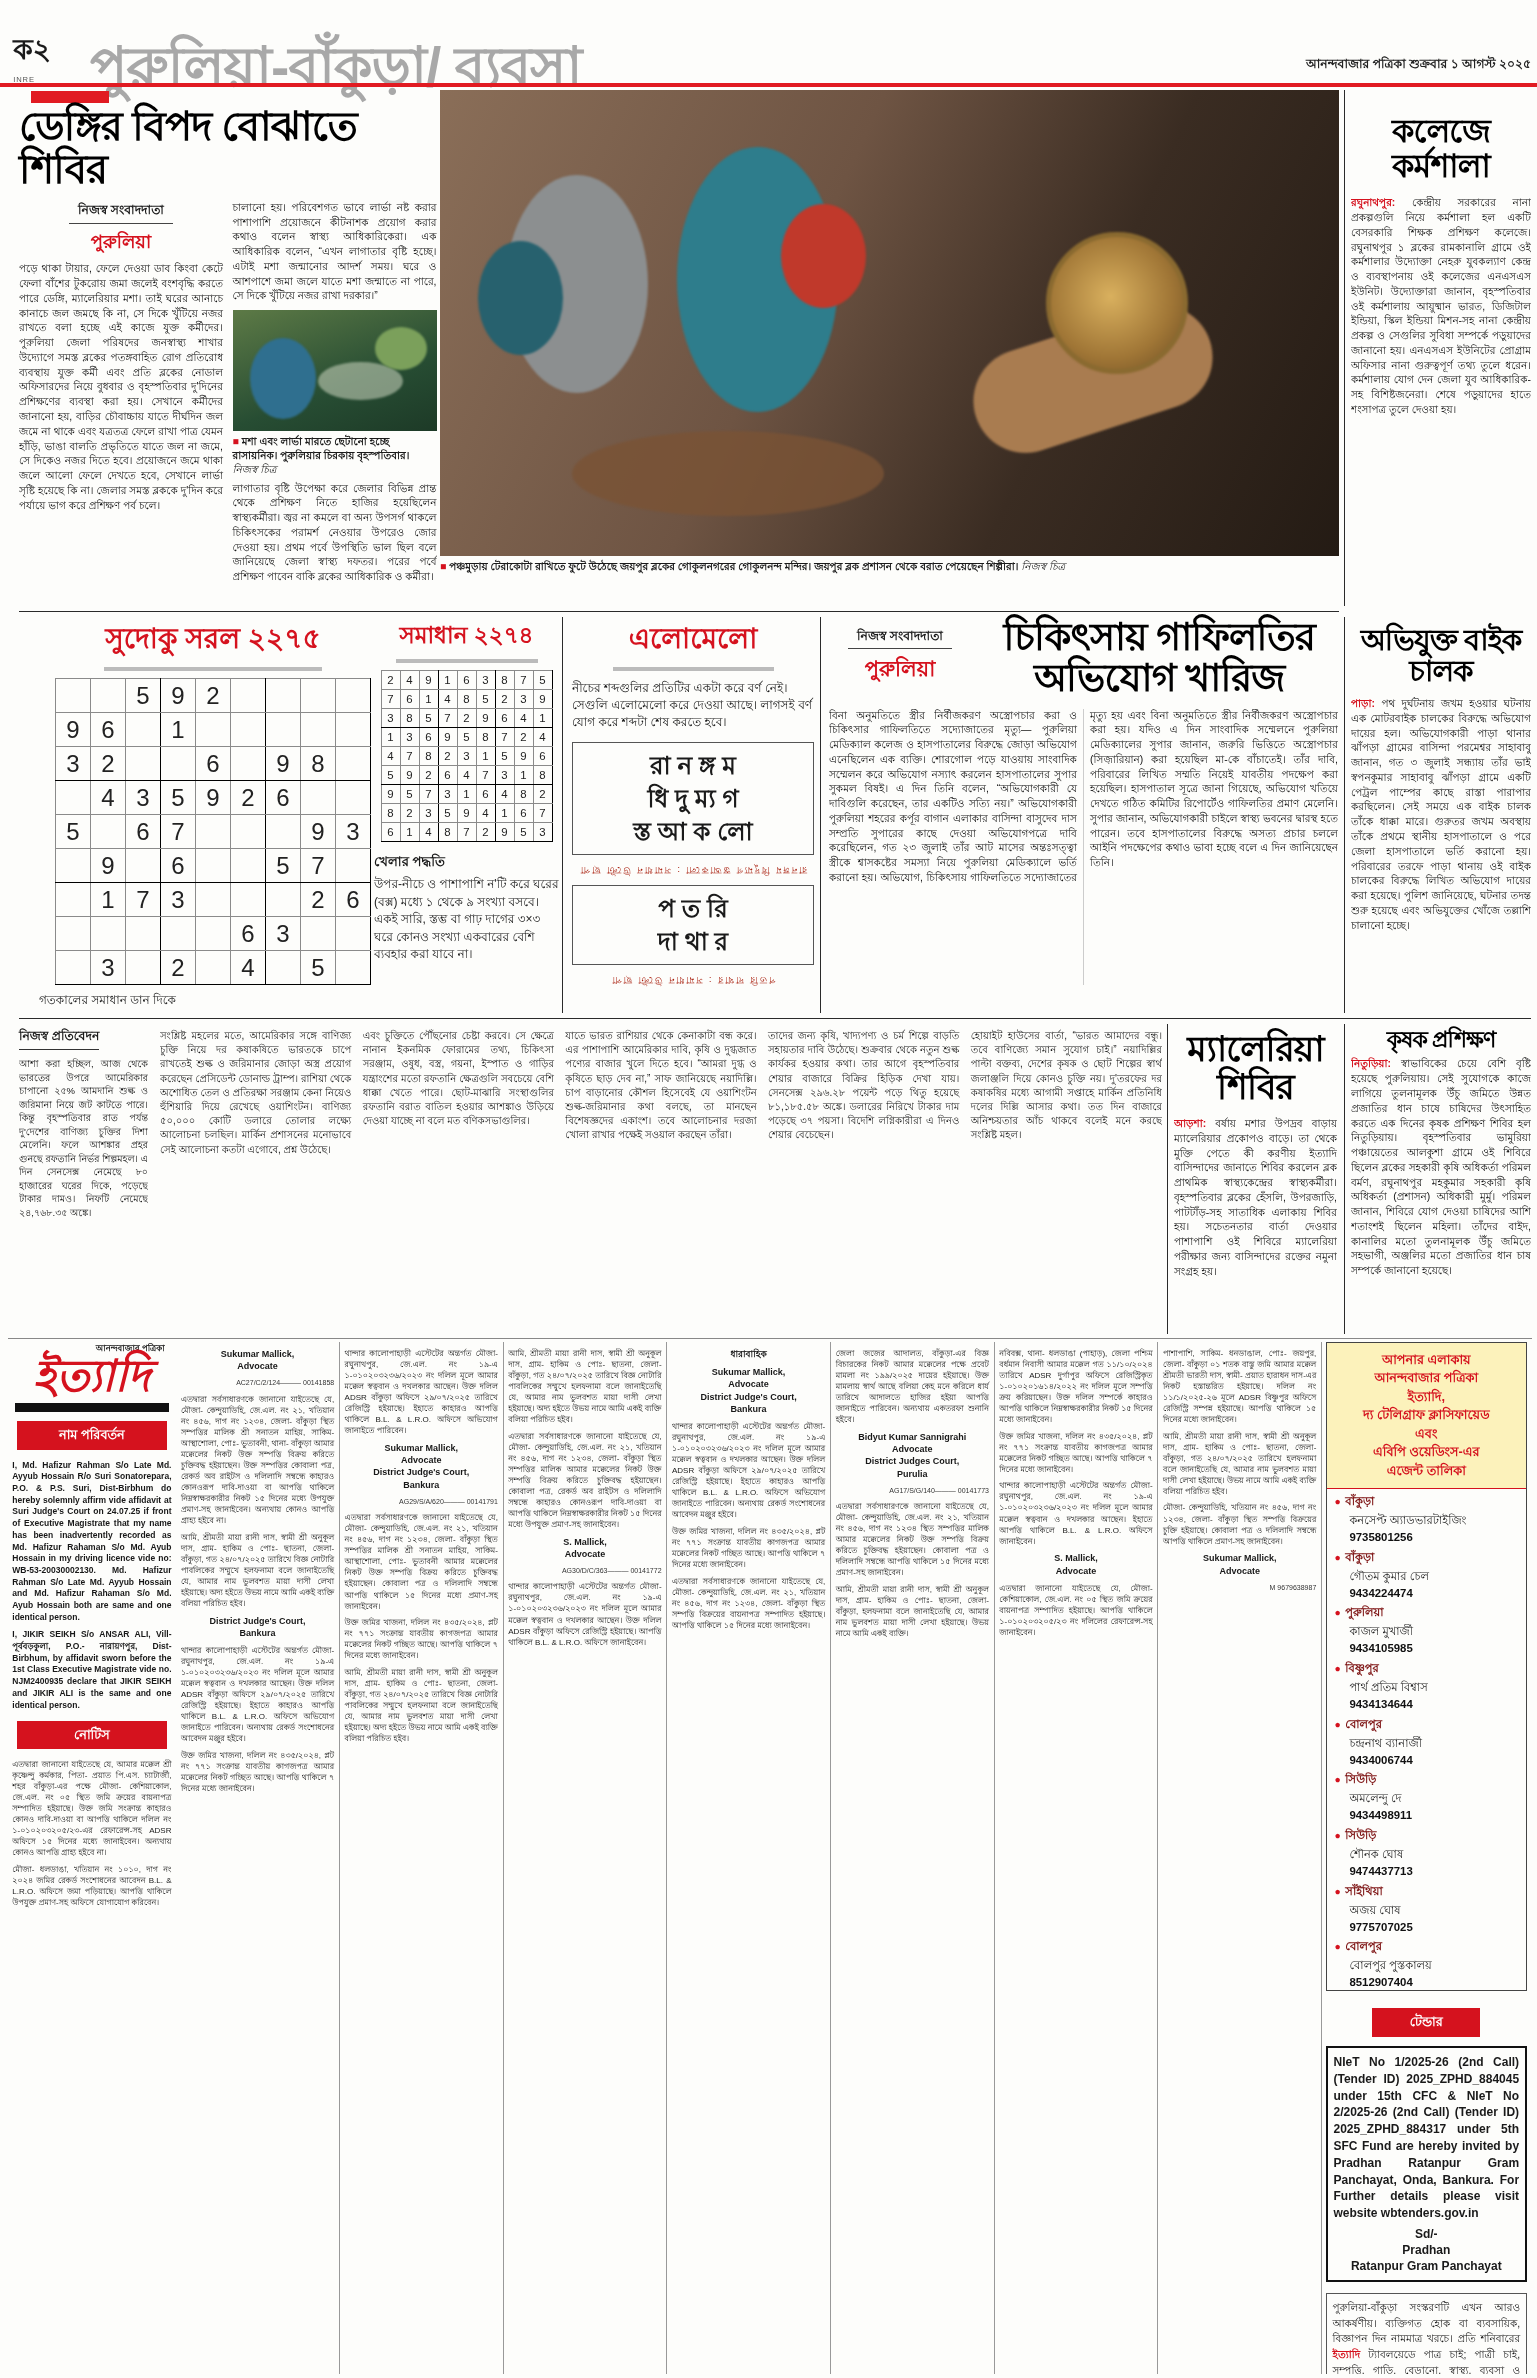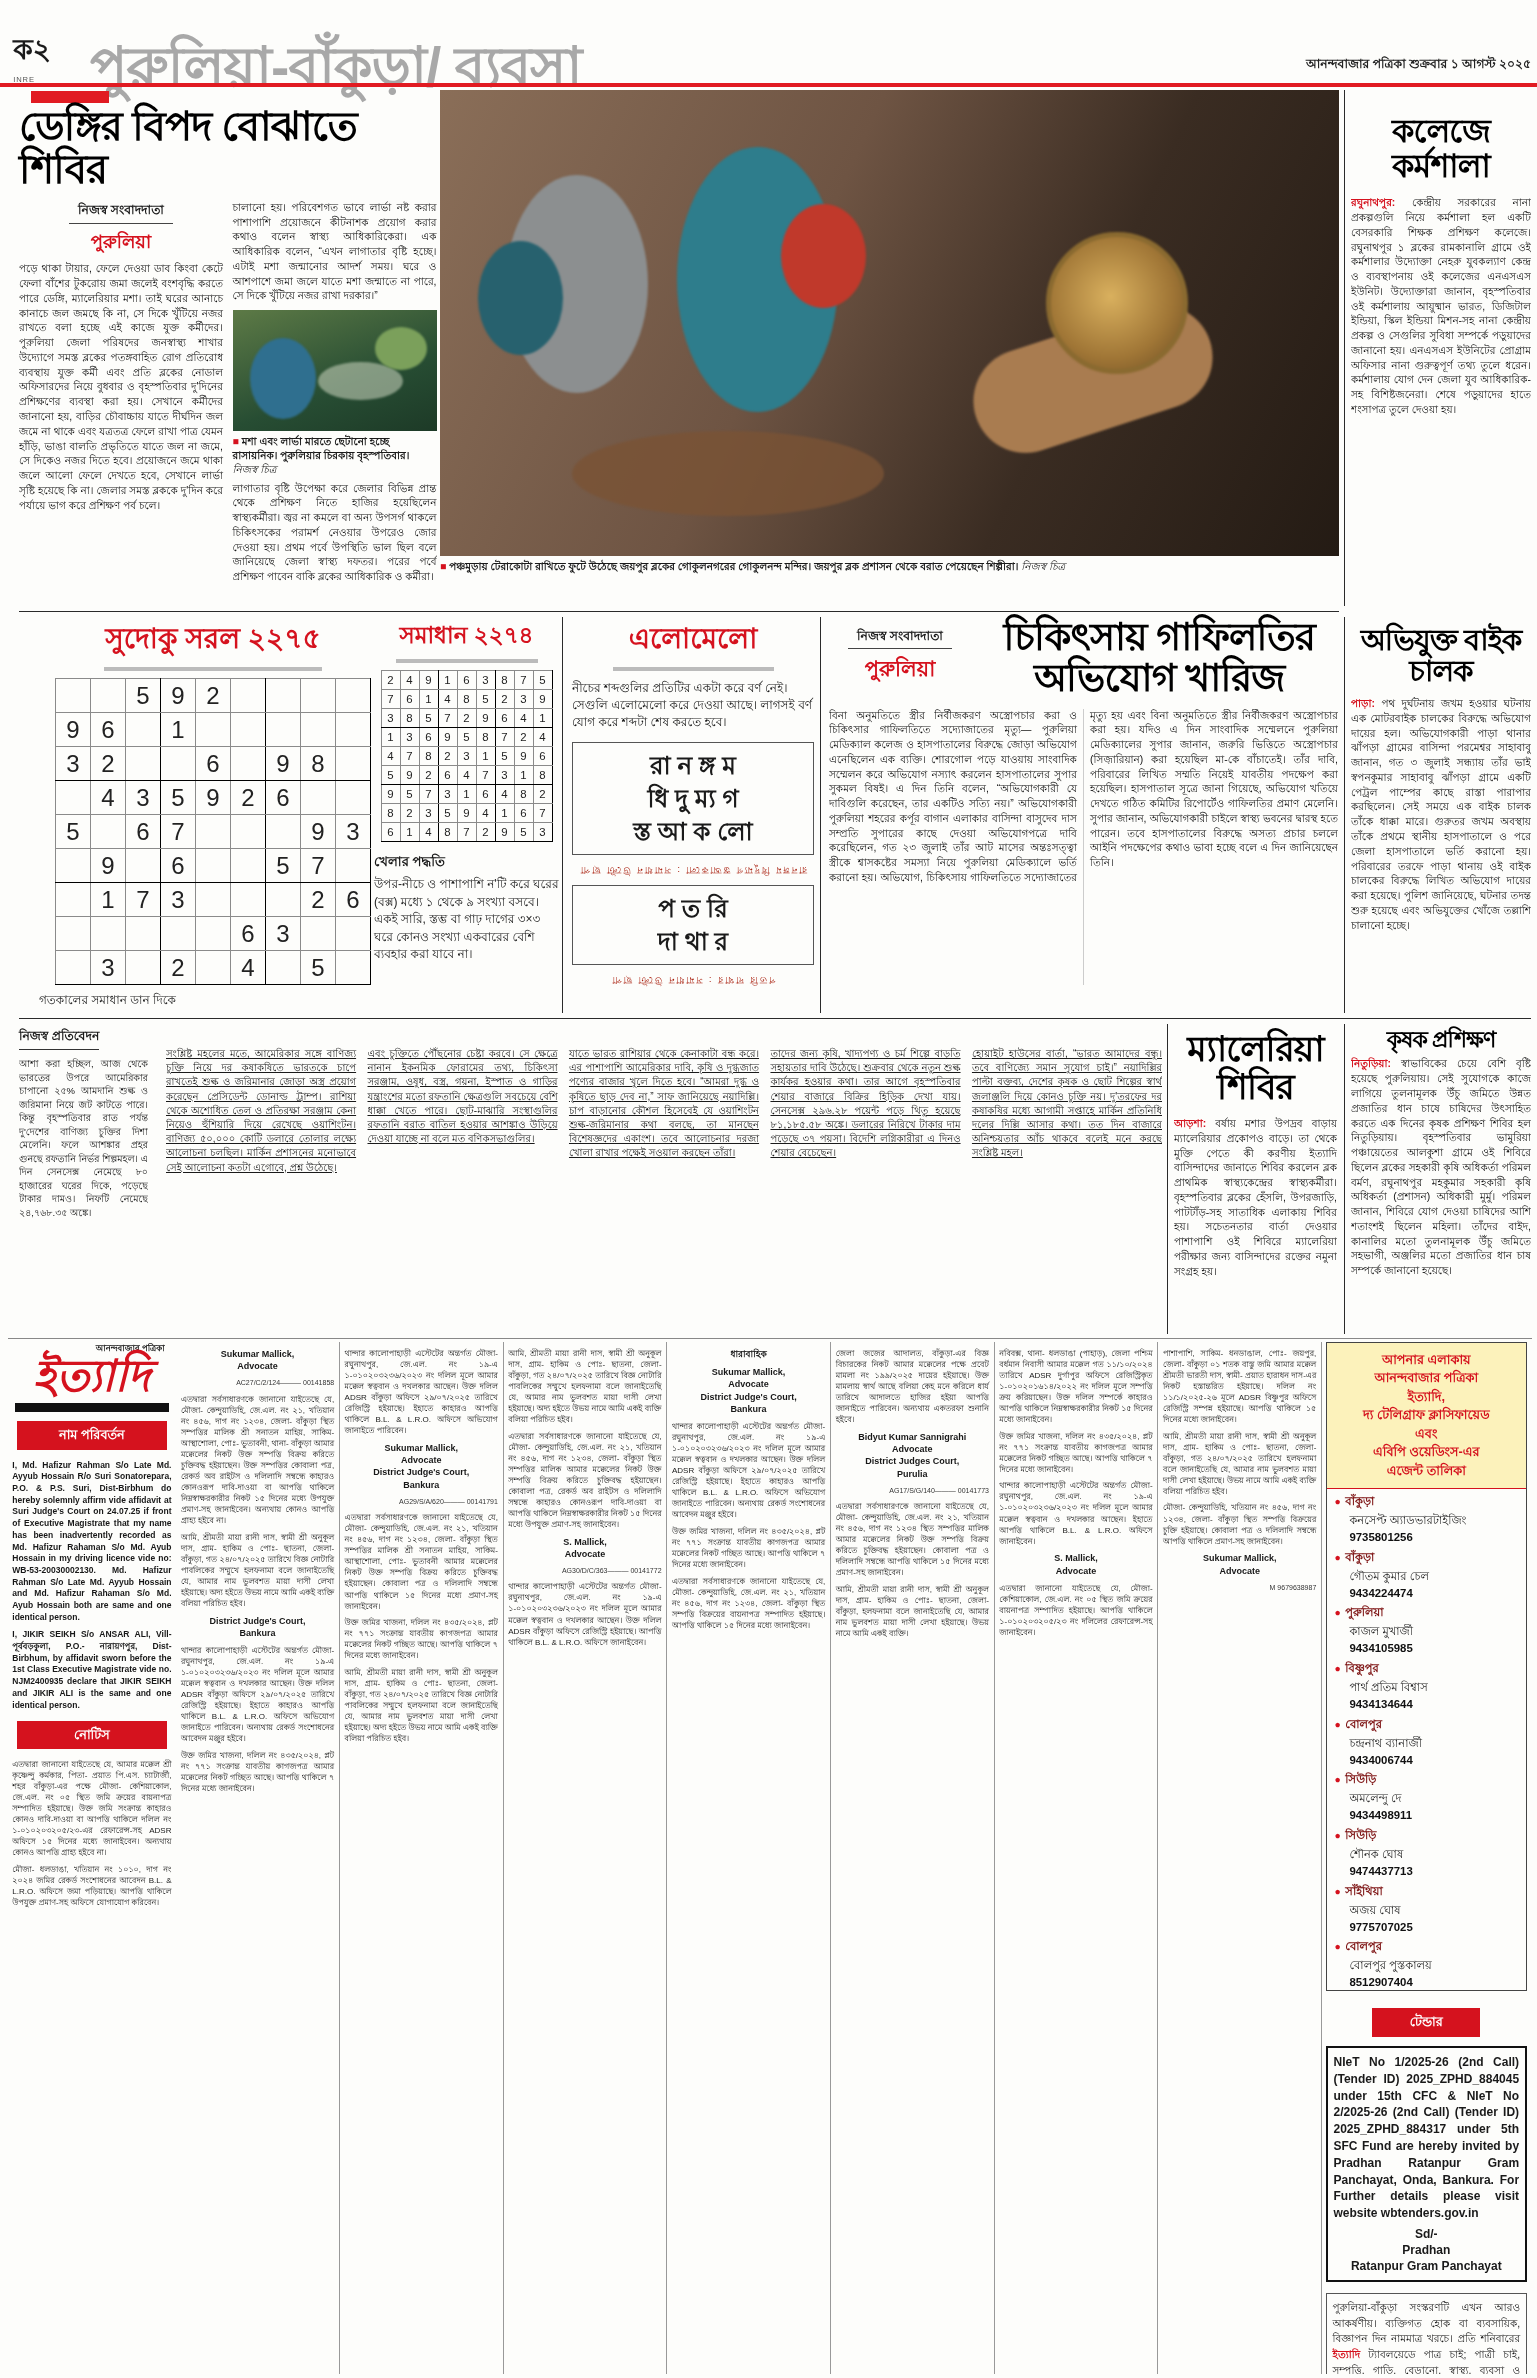--- a/index.html
+++ b/index.html
@@ -396,27 +396,27 @@
     <div class="headline-xl" style="font-size:29px;text-align:center;">অভিযুক্ত বাইক চালক</div>
     <div class="bodytext" style="margin-top:9.5px;height:312px;overflow:hidden;">
       <span class="lead">পাড়া:</span>
       <span>পথ দুর্ঘটনায় জখম হওয়ার ঘটনায় এক মোটরবাইক চালকের বিরুদ্ধে অভিযোগ দায়ের হল। অভিযোগকারী পাড়া থানার ঝাঁপড়া গ্রামের বাসিন্দা পরমেশ্বর সাহাবাবু জানান, গত ৩ জুলাই সন্ধ্যায় তাঁর ভাই স্বপনকুমার সাহাবাবু ঝাঁপড়া গ্রামে একটি পেট্রল পাম্পের কাছে রাস্তা পারাপার করছিলেন। সেই সময়ে এক বাইক চালক তাঁকে ধাক্কা মারে। গুরুতর জখম অবস্থায় তাঁকে প্রথমে স্থানীয় হাসপাতালে ও পরে জেলা হাসপাতালে ভর্তি করানো হয়। পরিবারের তরফে পাড়া থানায় ওই বাইক চালকের বিরুদ্ধে লিখিত অভিযোগ দায়ের করা হয়েছে। পুলিশ জানিয়েছে, ঘটনার তদন্ত শুরু হয়েছে এবং অভিযুক্তের খোঁজে তল্লাশি চালানো হচ্ছে।</span>
     </div>
   </div>
 
   <div class="hr" style="left:19px;top:1018px;width:1512px;"></div>
 
   <div class="abs" style="left:19px;top:1026px;width:1143px;">
-    <div style="display:flex;gap:18px;">
+    <div style="display:flex;gap:12px;">
       <div style="width:129px;">
         <div class="kicker">নিজস্ব প্রতিবেদন</div>
         <div class="bodytext" style="font-size:9.5px;margin-top:7.6px;height:267px;overflow:hidden;">আশা করা হচ্ছিল, আজ থেকে ভারতের উপরে আমেরিকার চাপানো ২৫% আমদানি শুল্ক ও জরিমানা নিয়ে জট কাটতে পারে। কিন্তু বৃহস্পতিবার রাত পর্যন্ত দু'দেশের বাণিজ্য চুক্তির দিশা মেলেনি। ফলে আশঙ্কার প্রহর গুনছে রফতানি নির্ভর শিল্পমহল। এ দিন সেনসেক্স নেমেছে ৮০ হাজারের ঘরের দিকে, পড়েছে টাকার দামও। নিফটি নেমেছে ২৪,৭৬৮.৩৫ অঙ্কে।</div>
       </div>
       <div style="flex:1;">
-        <div style="display:flex;gap:11.4px;margin-top:21px;height:235px;overflow:hidden;text-decoration:underline;">
+        <div style="display:flex;gap:11.4px;margin-top:3px;height:235px;overflow:hidden;">
           <div class="tinycols" style="flex:1;">সংশ্লিষ্ট মহলের মতে, আমেরিকার সঙ্গে বাণিজ্য চুক্তি নিয়ে দর কষাকষিতে ভারতকে চাপে রাখতেই শুল্ক ও জরিমানার জোড়া অস্ত্র প্রয়োগ করেছেন প্রেসিডেন্ট ডোনাল্ড ট্রাম্প। রাশিয়া থেকে অশোধিত তেল ও প্রতিরক্ষা সরঞ্জাম কেনা নিয়েও হুঁশিয়ারি দিয়ে রেখেছে ওয়াশিংটন। বাণিজ্য ৫০,০০০ কোটি ডলারে তোলার লক্ষ্যে আলোচনা চলছিল। মার্কিন প্রশাসনের মনোভাবে সেই আলোচনা কতটা এগোবে, প্রশ্ন উঠেছে।</div>
           <div class="tinycols" style="flex:1;">এবং চুক্তিতে পৌঁছনোর চেষ্টা করবে। সে ক্ষেত্রে নানান ইকনমিক ফোরামের তথ্য, চিকিৎসা সরঞ্জাম, ওষুধ, বস্ত্র, গয়না, ইস্পাত ও গাড়ির যন্ত্রাংশের মতো রফতানি ক্ষেত্রগুলি সবচেয়ে বেশি ধাক্কা খেতে পারে। ছোট-মাঝারি সংস্থাগুলির রফতানি বরাত বাতিল হওয়ার আশঙ্কাও উড়িয়ে দেওয়া যাচ্ছে না বলে মত বণিকসভাগুলির।</div>
           <div class="tinycols" style="flex:1;">যাতে ভারত রাশিয়ার থেকে কেনাকাটা বন্ধ করে। এর পাশাপাশি আমেরিকার দাবি, কৃষি ও দুগ্ধজাত পণ্যের বাজার খুলে দিতে হবে। “আমরা দুগ্ধ ও কৃষিতে ছাড় দেব না,” সাফ জানিয়েছে নয়াদিল্লি। চাপ বাড়ানোর কৌশল হিসেবেই যে ওয়াশিংটন শুল্ক-জরিমানার কথা বলছে, তা মানছেন বিশেষজ্ঞদের একাংশ। তবে আলোচনার দরজা খোলা রাখার পক্ষেই সওয়াল করছেন তাঁরা।</div>
           <div class="tinycols" style="flex:1;">তাদের জন্য কৃষি, খাদ্যপণ্য ও চর্ম শিল্পে বাড়তি সহায়তার দাবি উঠেছে। শুক্রবার থেকে নতুন শুল্ক কার্যকর হওয়ার কথা। তার আগে বৃহস্পতিবার শেয়ার বাজারে বিক্রির হিড়িক দেখা যায়। সেনসেক্স ২৯৬.২৮ পয়েন্ট পড়ে থিতু হয়েছে ৮১,১৮৫.৫৮ অঙ্কে। ডলারের নিরিখে টাকার দাম পড়েছে ৩৭ পয়সা। বিদেশি লগ্নিকারীরা এ দিনও শেয়ার বেচেছেন।</div>
           <div class="tinycols" style="flex:1;">হোয়াইট হাউসের বার্তা, “ভারত আমাদের বন্ধু। তবে বাণিজ্যে সমান সুযোগ চাই।” নয়াদিল্লির পাল্টা বক্তব্য, দেশের কৃষক ও ছোট শিল্পের স্বার্থ জলাঞ্জলি দিয়ে কোনও চুক্তি নয়। দু'তরফের দর কষাকষির মধ্যে আগামী সপ্তাহে মার্কিন প্রতিনিধি দলের দিল্লি আসার কথা। তত দিন বাজারে অনিশ্চয়তার আঁচ থাকবে বলেই মনে করছে সংশ্লিষ্ট মহল।</div>
         </div>
       </div>
     </div>
   </div>
 

